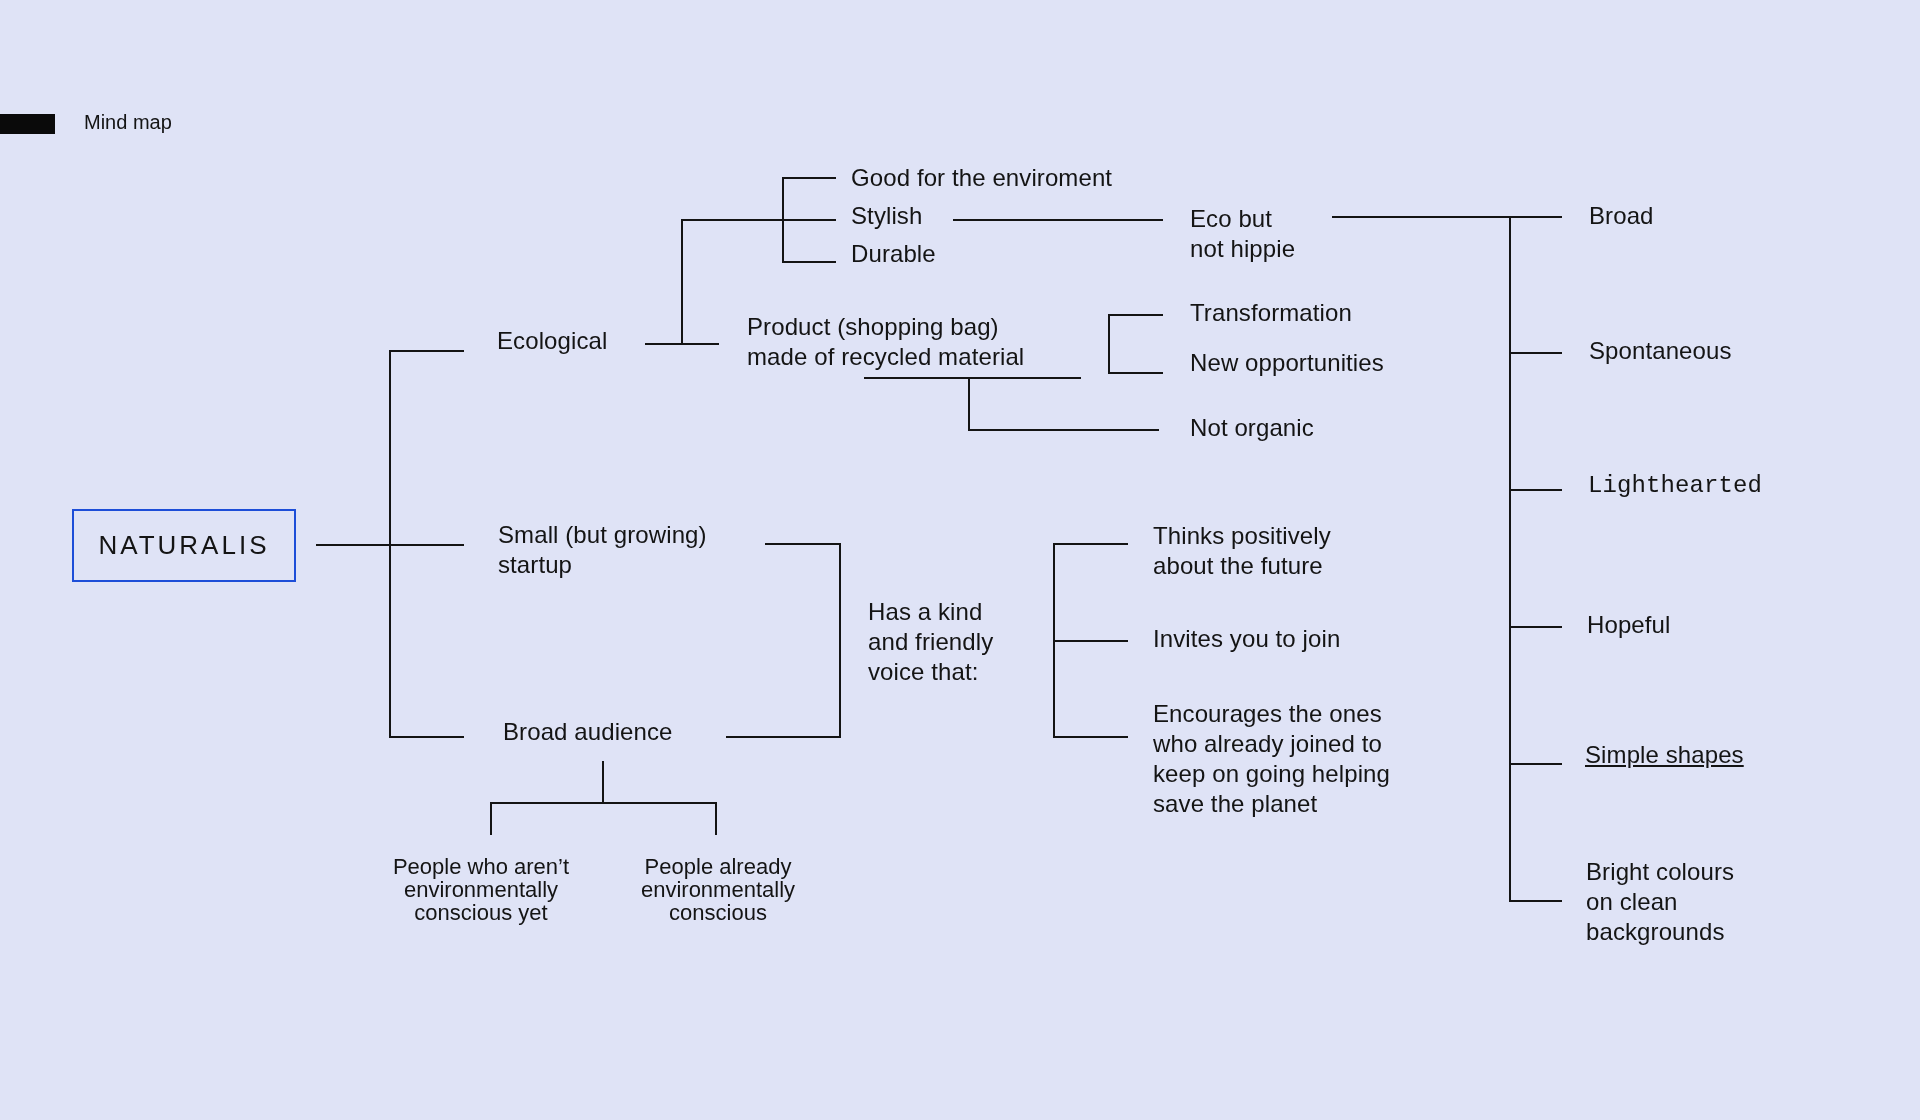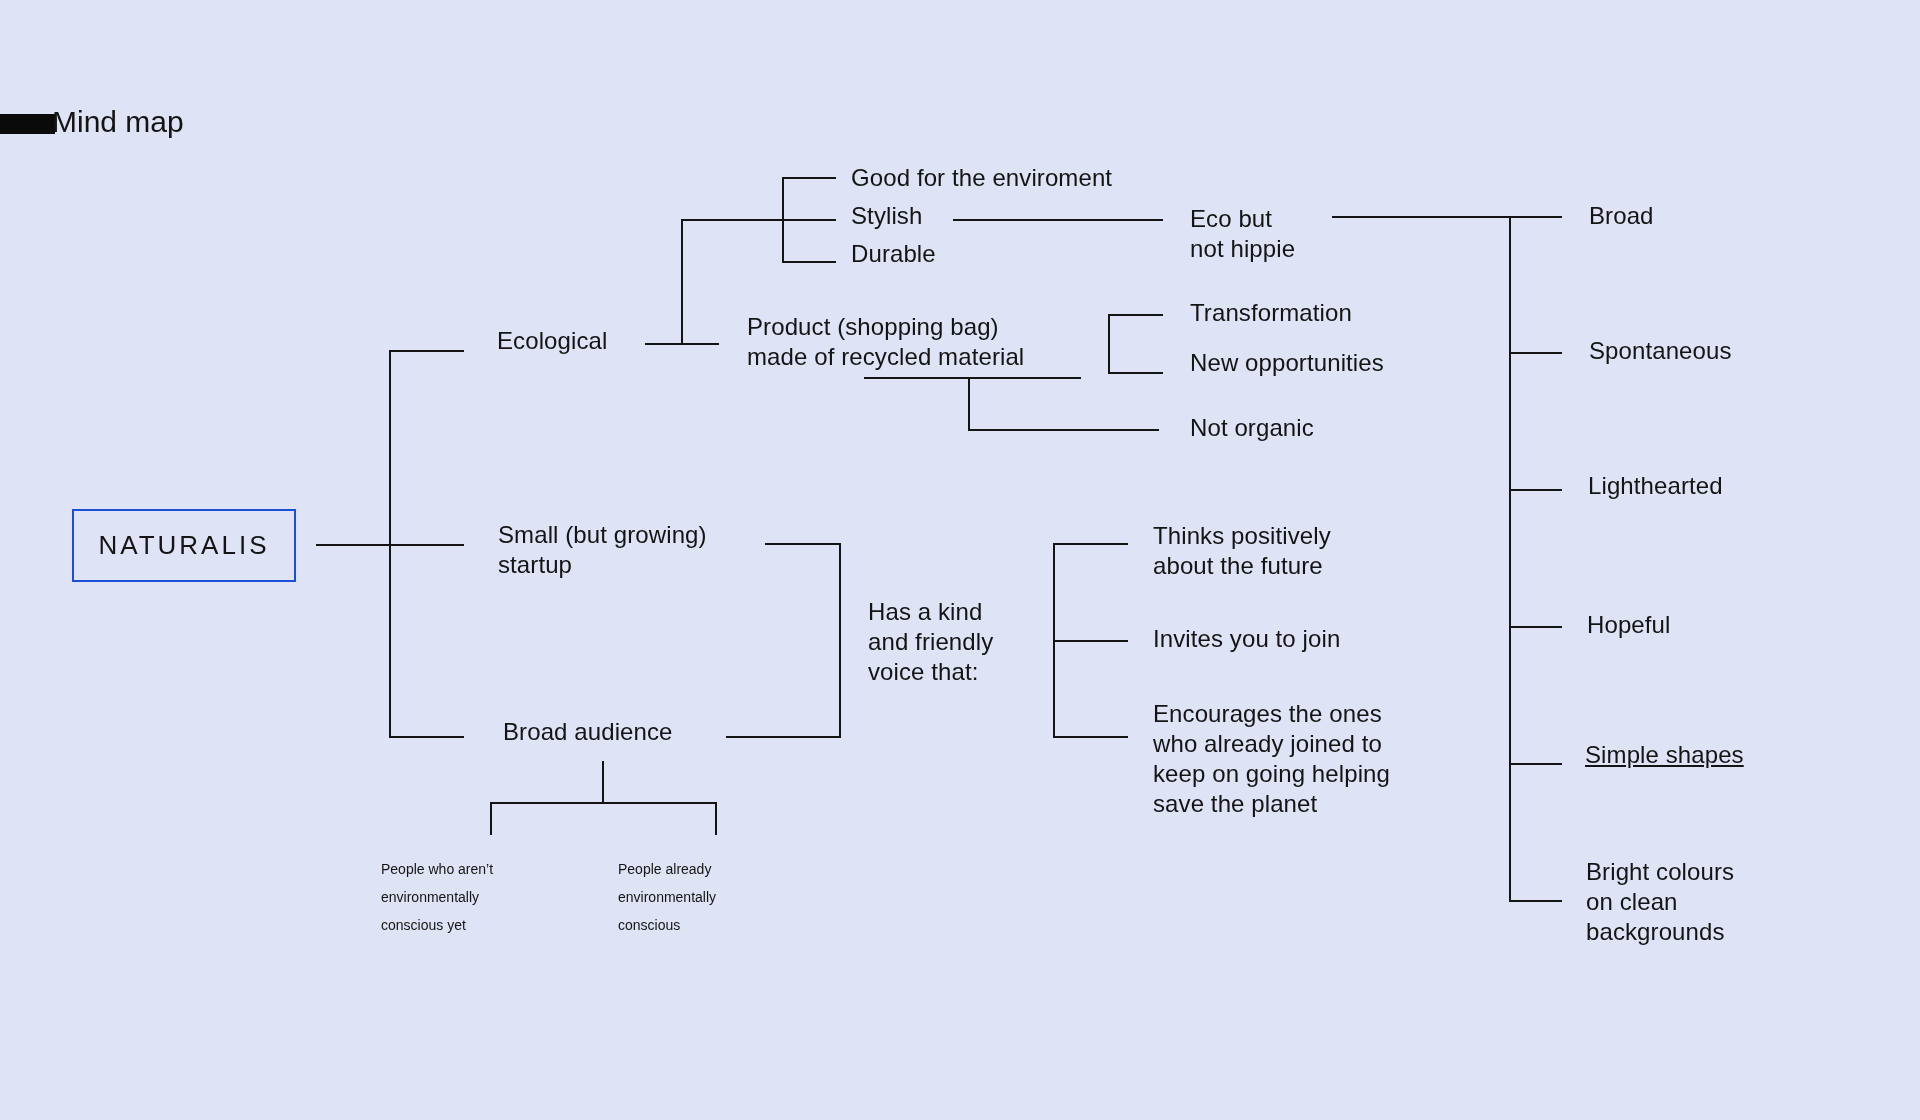--- a/index.html
+++ b/index.html
@@ -4,24 +4,24 @@
 <style>
   html, body { margin: 0; padding: 0; }
   body {
     width: 1920px; height: 1120px; overflow: hidden;
     background: #dfe3f6;
     font-family: "Liberation Sans", "DejaVu Sans", sans-serif;
     color: #141414;
     position: relative;
   }
   .lbl { position: absolute; font-size: 24px; line-height: 30px; white-space: pre-line; letter-spacing: 0.1px; }
-  .small { position: absolute; font-size: 14px; line-height: 28px; text-align: left; white-space: pre-line; width: 200px; }
+  .small { position: absolute; font-size: 22px; line-height: 23px; text-align: center; white-space: pre-line; width: 200px; }
   #lines { position: absolute; left: 0; top: 0; }
   .title-bar { position: absolute; left: 0; top: 114px; width: 55px; height: 20px; background: #0a0a0a; }
-  .title { position: absolute; left: 52px; top: 104px; font-size: 30px; line-height: 36px; }
+  .title { position: absolute; left: 84px; top: 104px; font-size: 20px; line-height: 36px; }
   .root-box {
     position: absolute; left: 72px; top: 509px; width: 220px; height: 69px;
     border: 2px solid #1d4ed8; box-sizing: content-box;
     display: flex; align-items: center; justify-content: center;
     font-size: 26px; letter-spacing: 3px;
   }
 </style>
 </head>
 <body>
 
@@ -99,18 +99,18 @@
 
 <div class="small" style="left:381px; top:855px;">People who aren’t
 environmentally
 conscious yet</div>
 <div class="small" style="left:618px; top:855px;">People already
 environmentally
 conscious</div>
 
 <div class="lbl" style="left:1589px; top:201px;">Broad</div>
 <div class="lbl" style="left:1589px; top:336px;">Spontaneous</div>
-<div class="lbl" style="left:1588px; top:471px;">Lighthearted</div>
+<div class="lbl" style="left:1588px; top:471px;font-family:Liberation Mono, monospace;">Lighthearted</div>
 <div class="lbl" style="left:1587px; top:610px;">Hopeful</div>
 <div class="lbl" style="left:1585px; top:740px;text-decoration:underline;">Simple shapes</div>
 <div class="lbl" style="left:1586px; top:857px;">Bright colours
 on clean
 backgrounds</div>
 
 </body></html>

